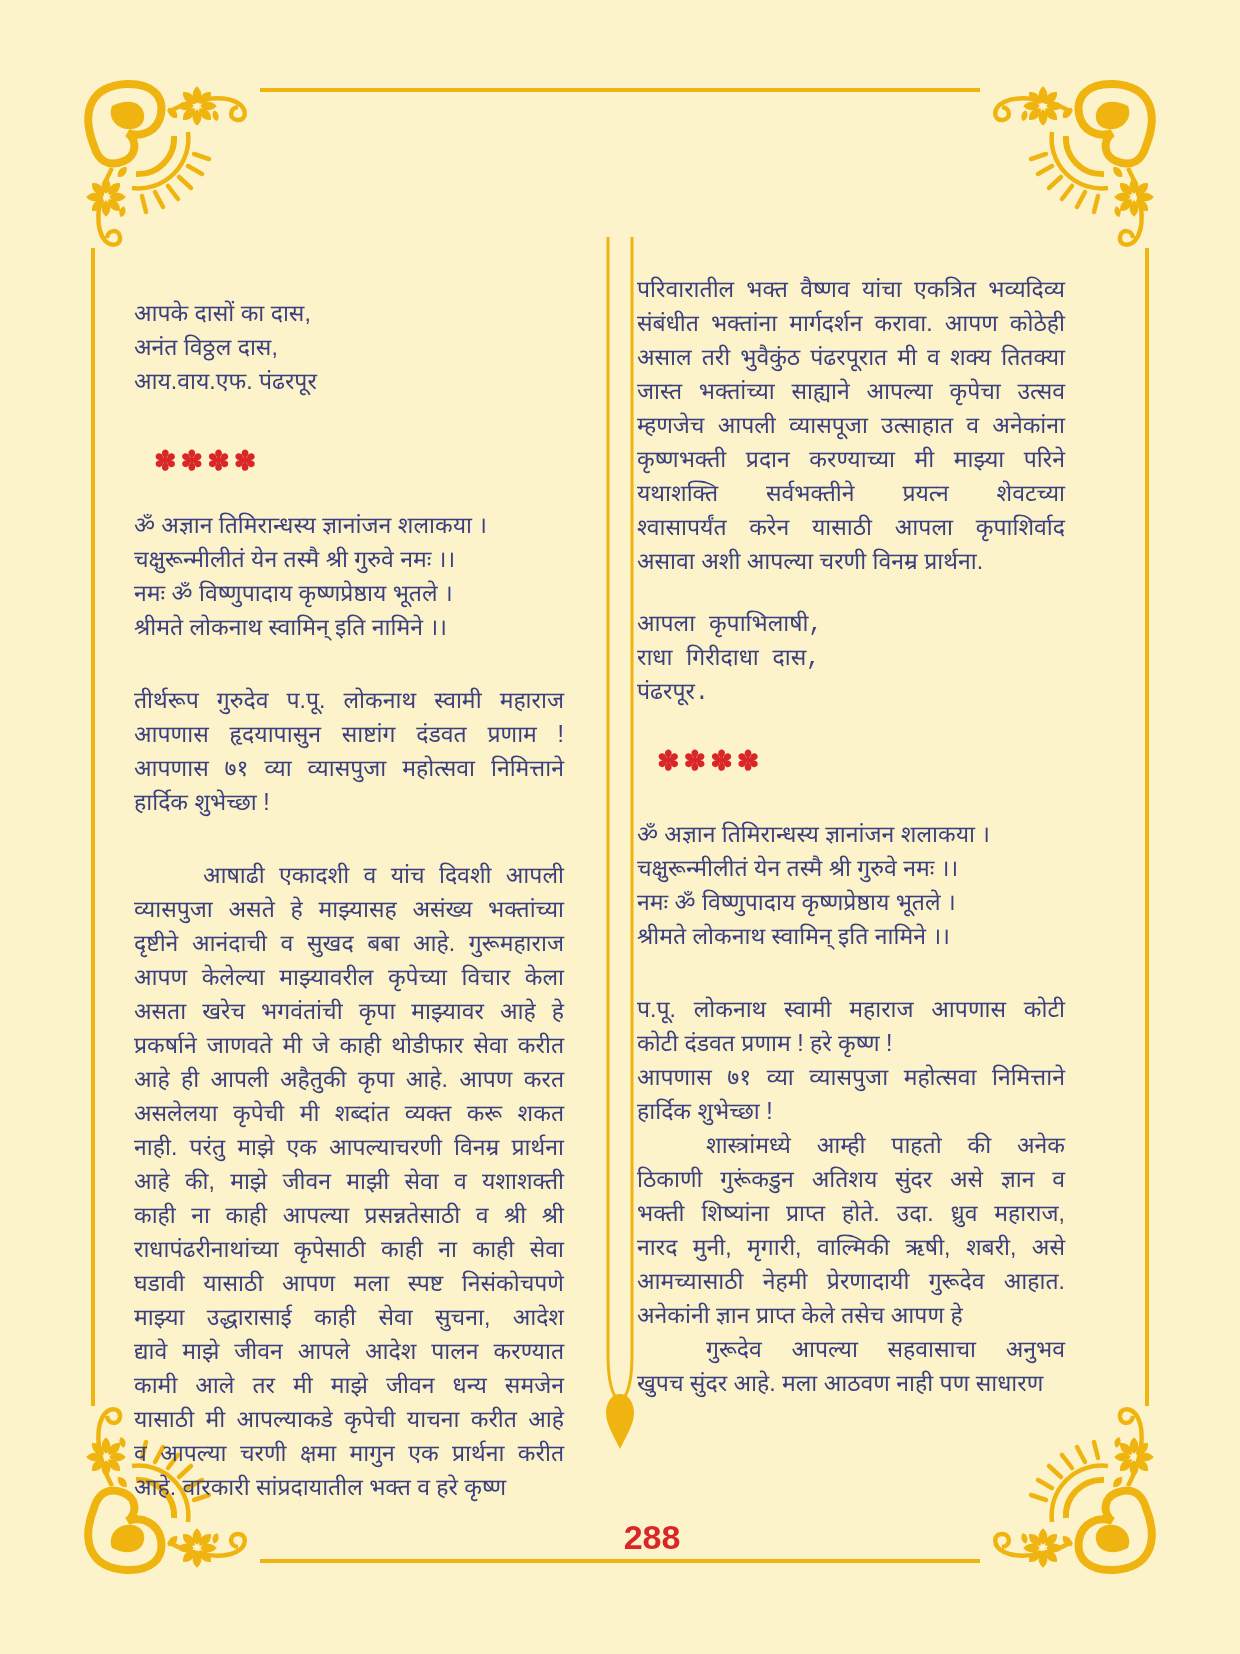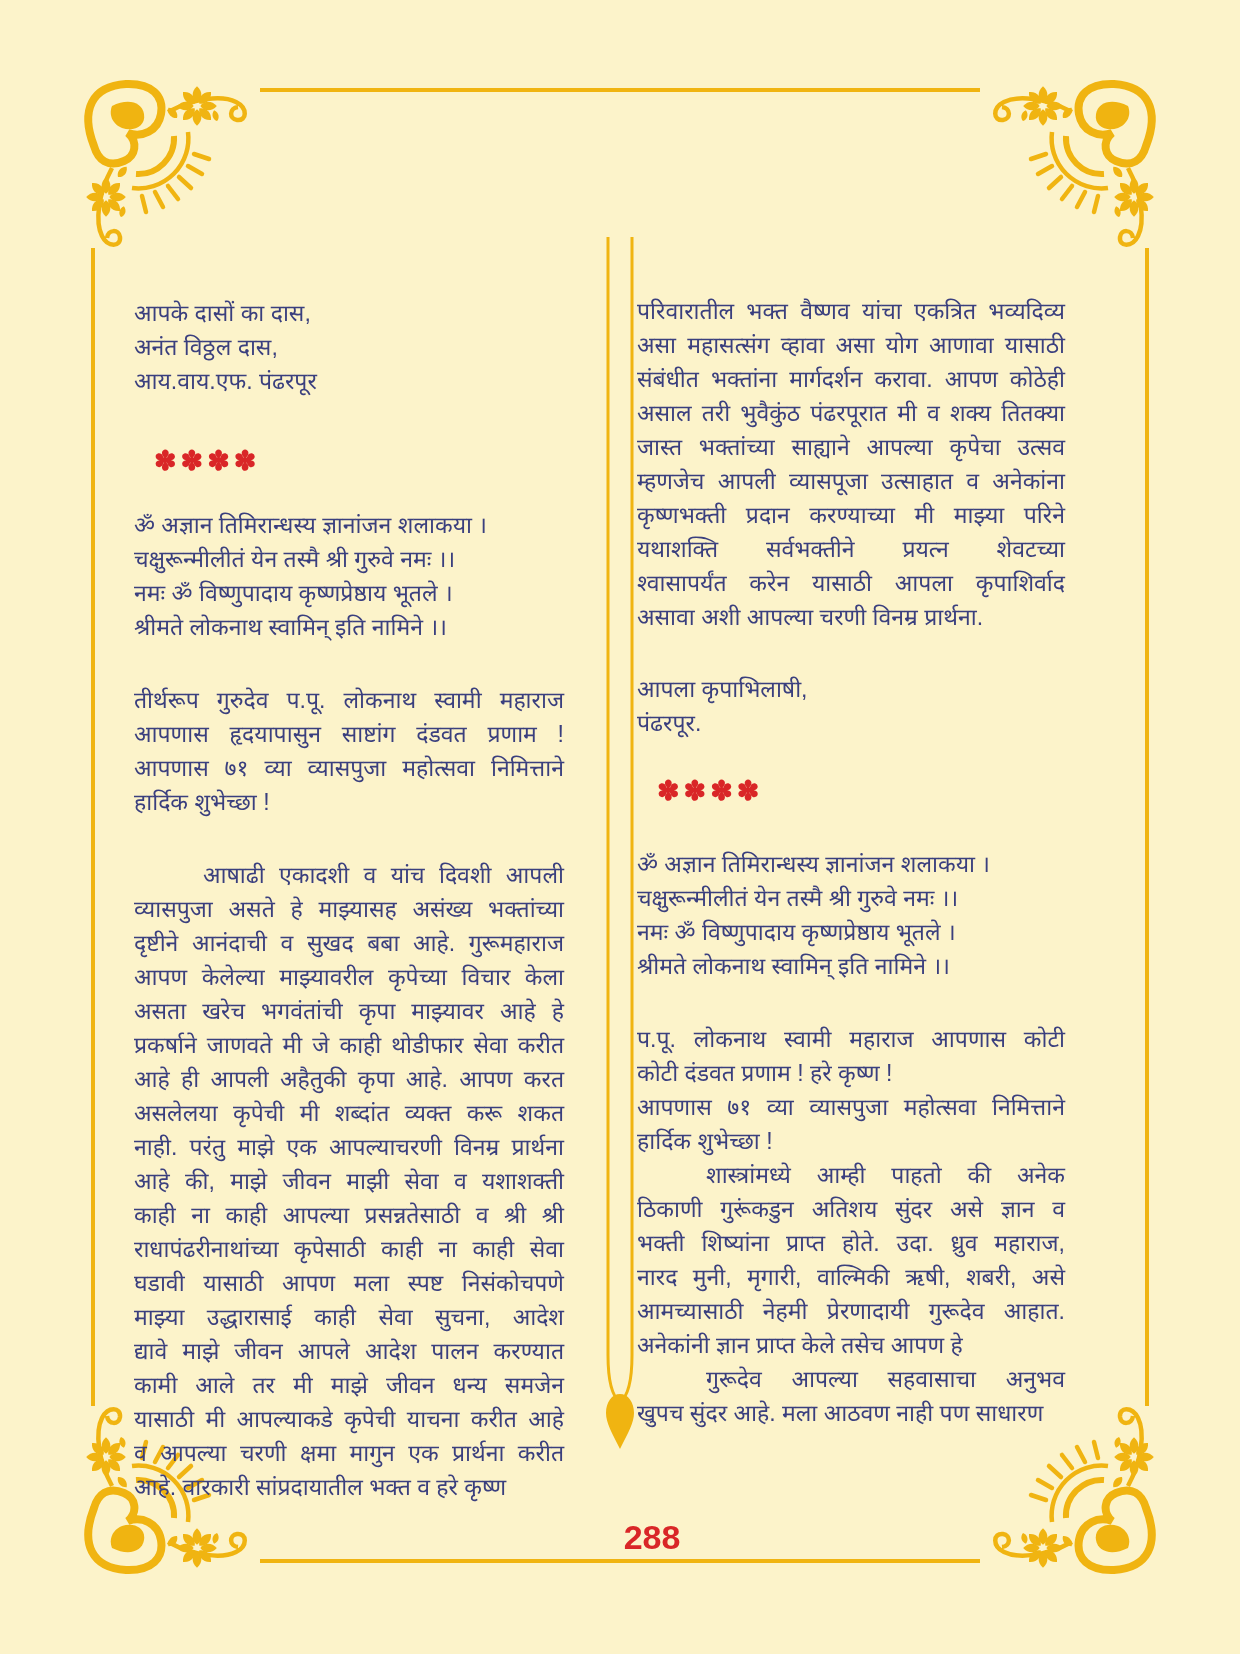--- a/index.html
+++ b/index.html
@@ -25,35 +25,35 @@
   
   .divider{position:absolute;left:598px;top:237px;width:44px;height:1214px;color:#f0b411;}
   
   .col{
     position:absolute;
     color:#3a3f7e;
     font-size:23px;
     line-height:34px;
   }
   .col-left{left:134px;top:296px;width:430px;}
-  .col-right{left:637px;top:294px;width:428px;}
+  .col-right{left:637px;top:272px;width:428px;}
   .block{margin:0;}
   .block .line{min-height:34px;}
   .block.justified .line{text-align:justify;text-align-last:justify;}
   .block.justified .line:last-child{text-align-last:left;}
   .block.centered .line{text-align:left;}
   .stars{
     color:#d92627;
     font-size:27px;
     letter-spacing:4px;
     line-height:34px;
     padding-left:20px;
     font-weight:bold;
   }
-  .mt-sig{margin-top:38px;}
+  .mt-sig{margin-top:30px;font-family:Liberation Mono, monospace;}
   .mt-stars-l{margin-top:46px;}
   .mt-stars-r{margin-top:34px;}
   .mt-30{margin-top:30px;}
   .mt-34{margin-top:39px;}
   
   .page-number{
     position:absolute;left:0;top:1518px;width:1240px;
     text-align:center;
     color:#d92627;font-weight:bold;font-size:34px;margin-left:32px;
   }
@@ -167,32 +167,32 @@
         <div class="line">कामी आले तर मी माझे जीवन धन्य समजेन</div>
         <div class="line">यासाठी मी आपल्याकडे कृपेची याचना करीत आहे</div>
         <div class="line">व आपल्या चरणी क्षमा मागुन एक प्रार्थना करीत</div>
         <div class="line">आहे. वारकारी सांप्रदायातील भक्त व हरे कृष्ण</div>
       </div>
   </div>
 
   <div class="col col-right">
     <div class="block justified">
         <div class="line">परिवारातील भक्त वैष्णव यांचा एकत्रित भव्यदिव्य</div>
-        <div class="line">असा महासत्संग व्हावा असा योग आणावा यासाठी</div>
         <div class="line">संबंधीत भक्तांना मार्गदर्शन करावा. आपण कोठेही</div>
         <div class="line">असाल तरी भुवैकुंठ पंढरपूरात मी व शक्य तितक्या</div>
         <div class="line">जास्त भक्तांच्या साह्याने आपल्या कृपेचा उत्सव</div>
         <div class="line">म्हणजेच आपली व्यासपूजा उत्साहात व अनेकांना</div>
         <div class="line">कृष्णभक्ती प्रदान करण्याच्या मी माझ्या परिने</div>
         <div class="line">यथाशक्ति सर्वभक्तीने प्रयत्न शेवटच्या</div>
         <div class="line">श्वासापर्यंत करेन यासाठी आपला कृपाशिर्वाद</div>
         <div class="line">असावा अशी आपल्या चरणी विनम्र प्रार्थना.</div>
       </div>
     <div class="block mt-sig">
         <div class="line">आपला कृपाभिलाषी,</div>
+        <div class="line">राधा गिरीदाधा दास,</div>
         <div class="line">पंढरपूर.</div>
       </div>
     <div class="stars mt-stars-r">✽✽✽✽</div>
     <div class="block centered mt-34">
         <div class="line">ॐ अज्ञान तिमिरान्धस्य ज्ञानांजन शलाकया ।</div>
         <div class="line">चक्षुरून्मीलीतं येन तस्मै श्री गुरुवे नमः ।।</div>
         <div class="line">नमः ॐ विष्णुपादाय कृष्णप्रेष्ठाय भूतले ।</div>
         <div class="line">श्रीमते लोकनाथ स्वामिन् इति नामिने ।।</div>
       </div>
     <div class="block justified mt-34">

